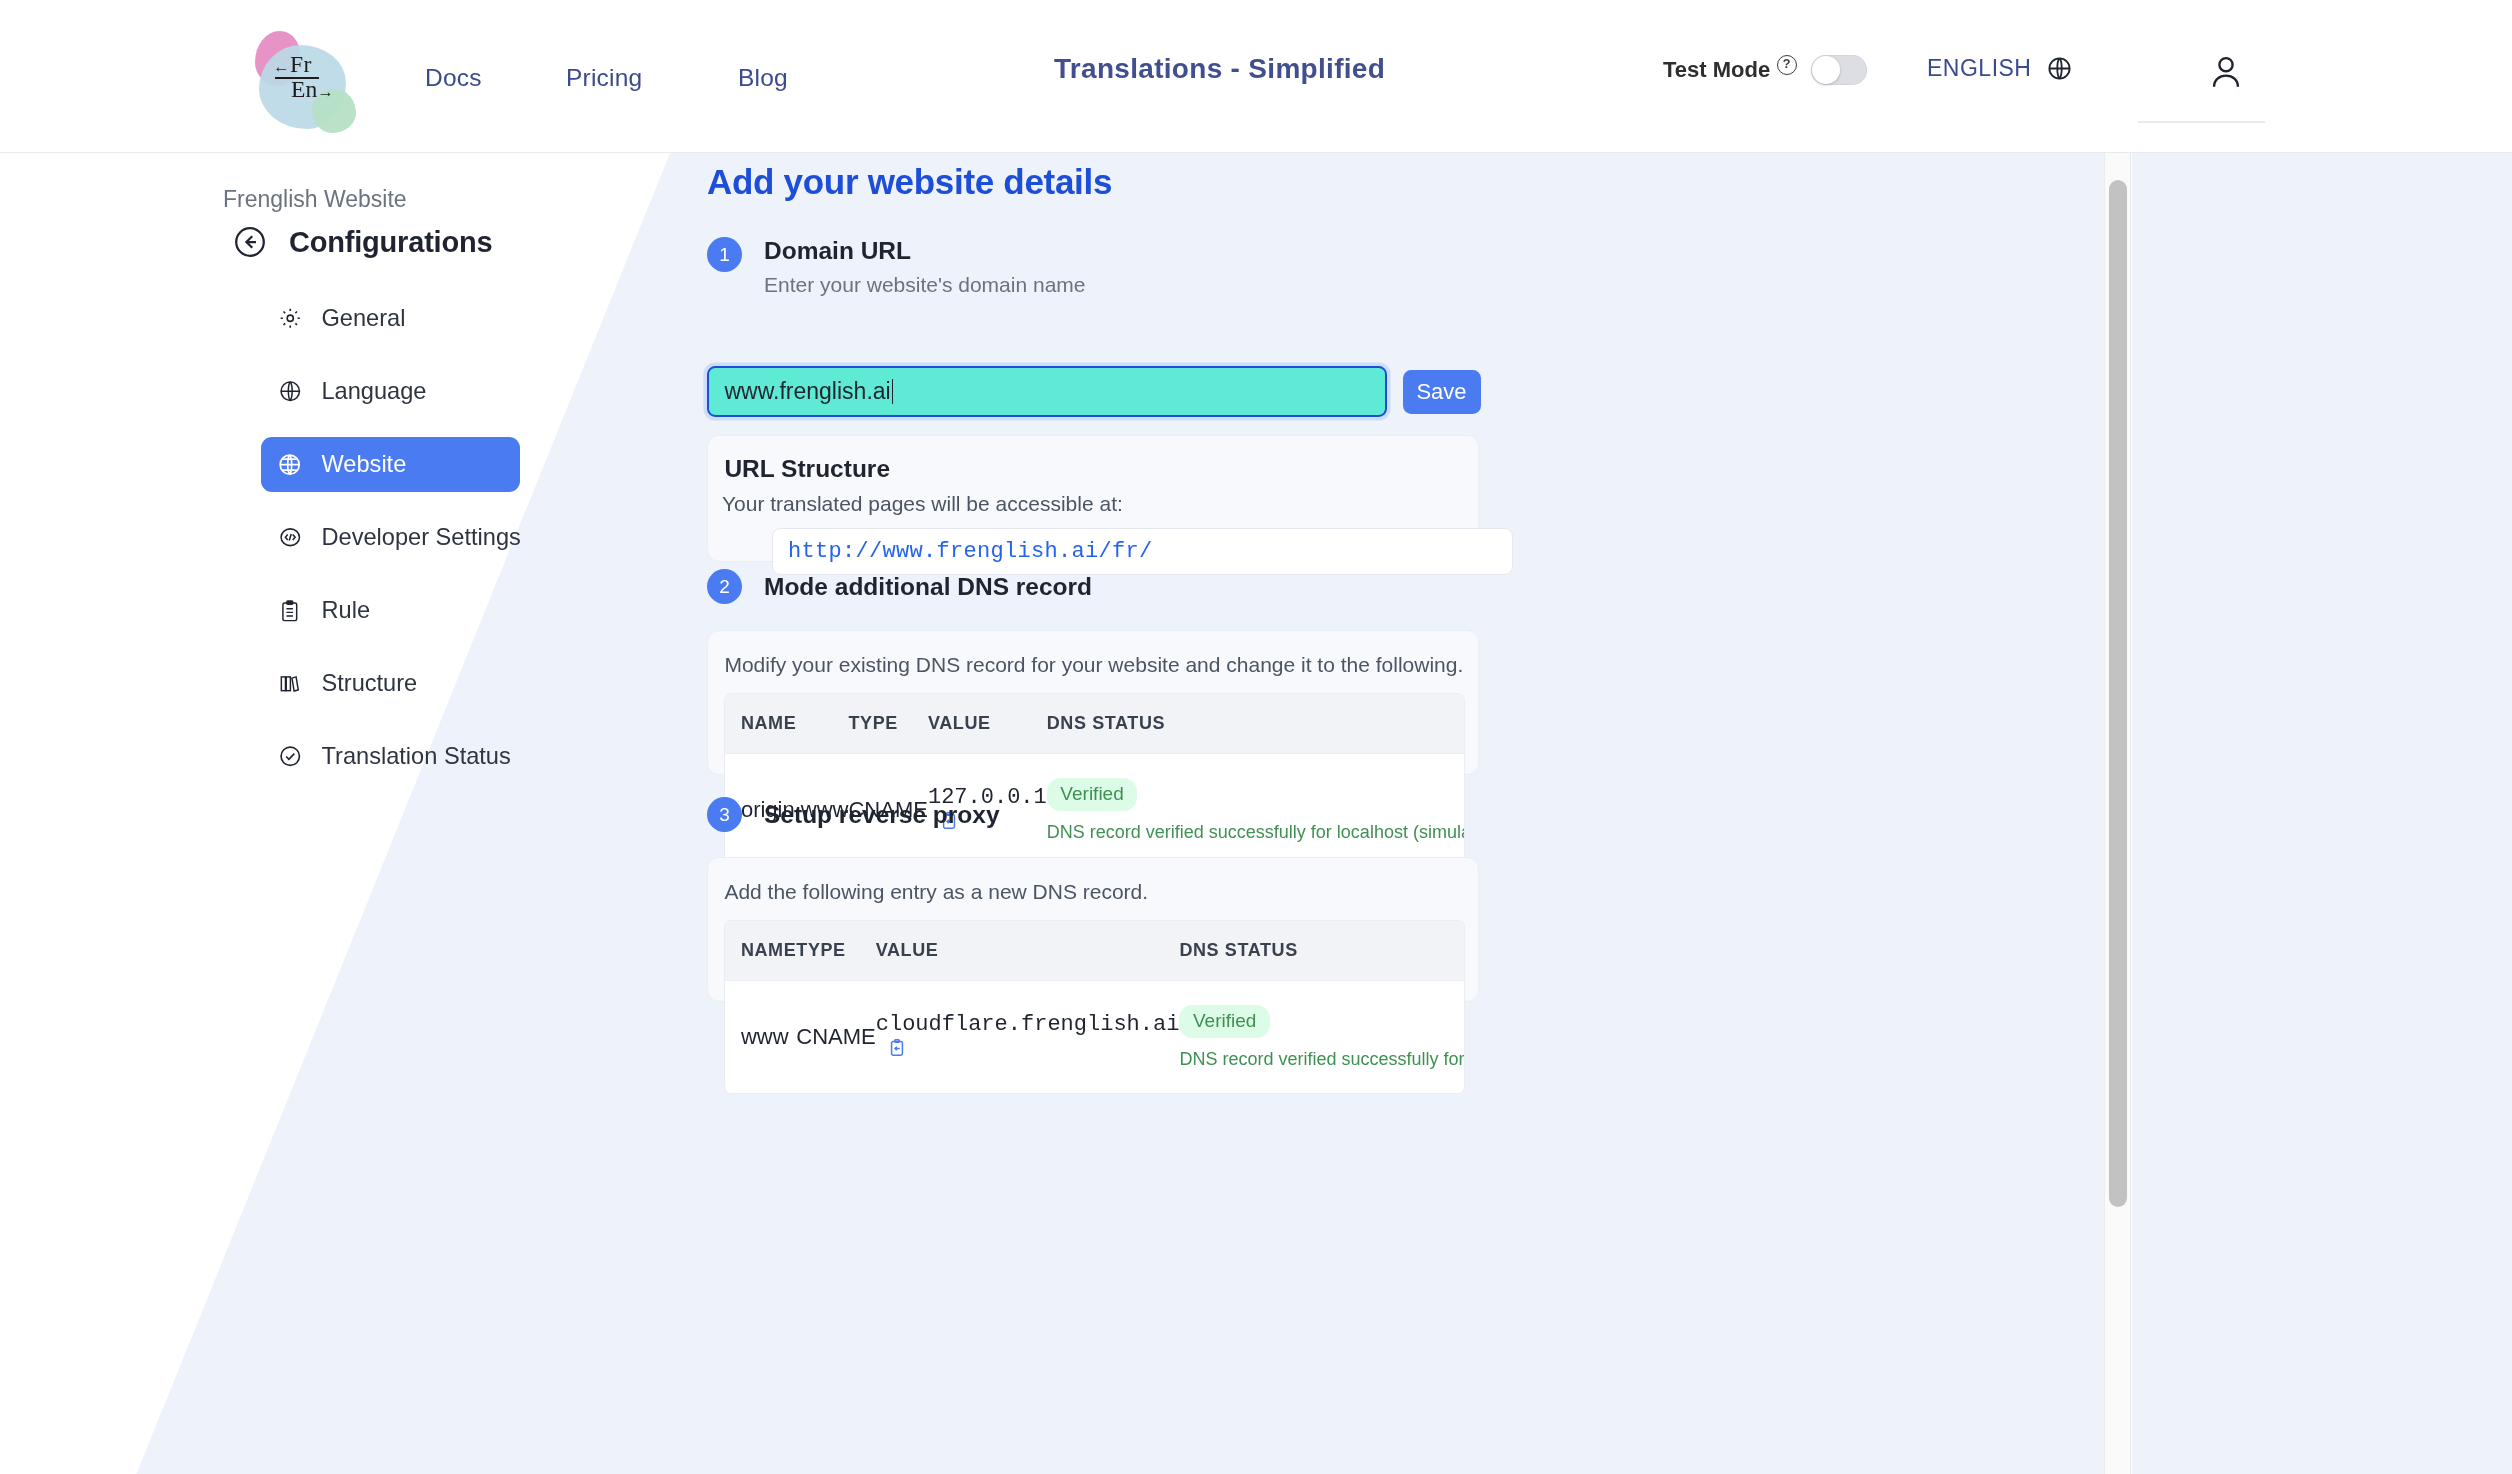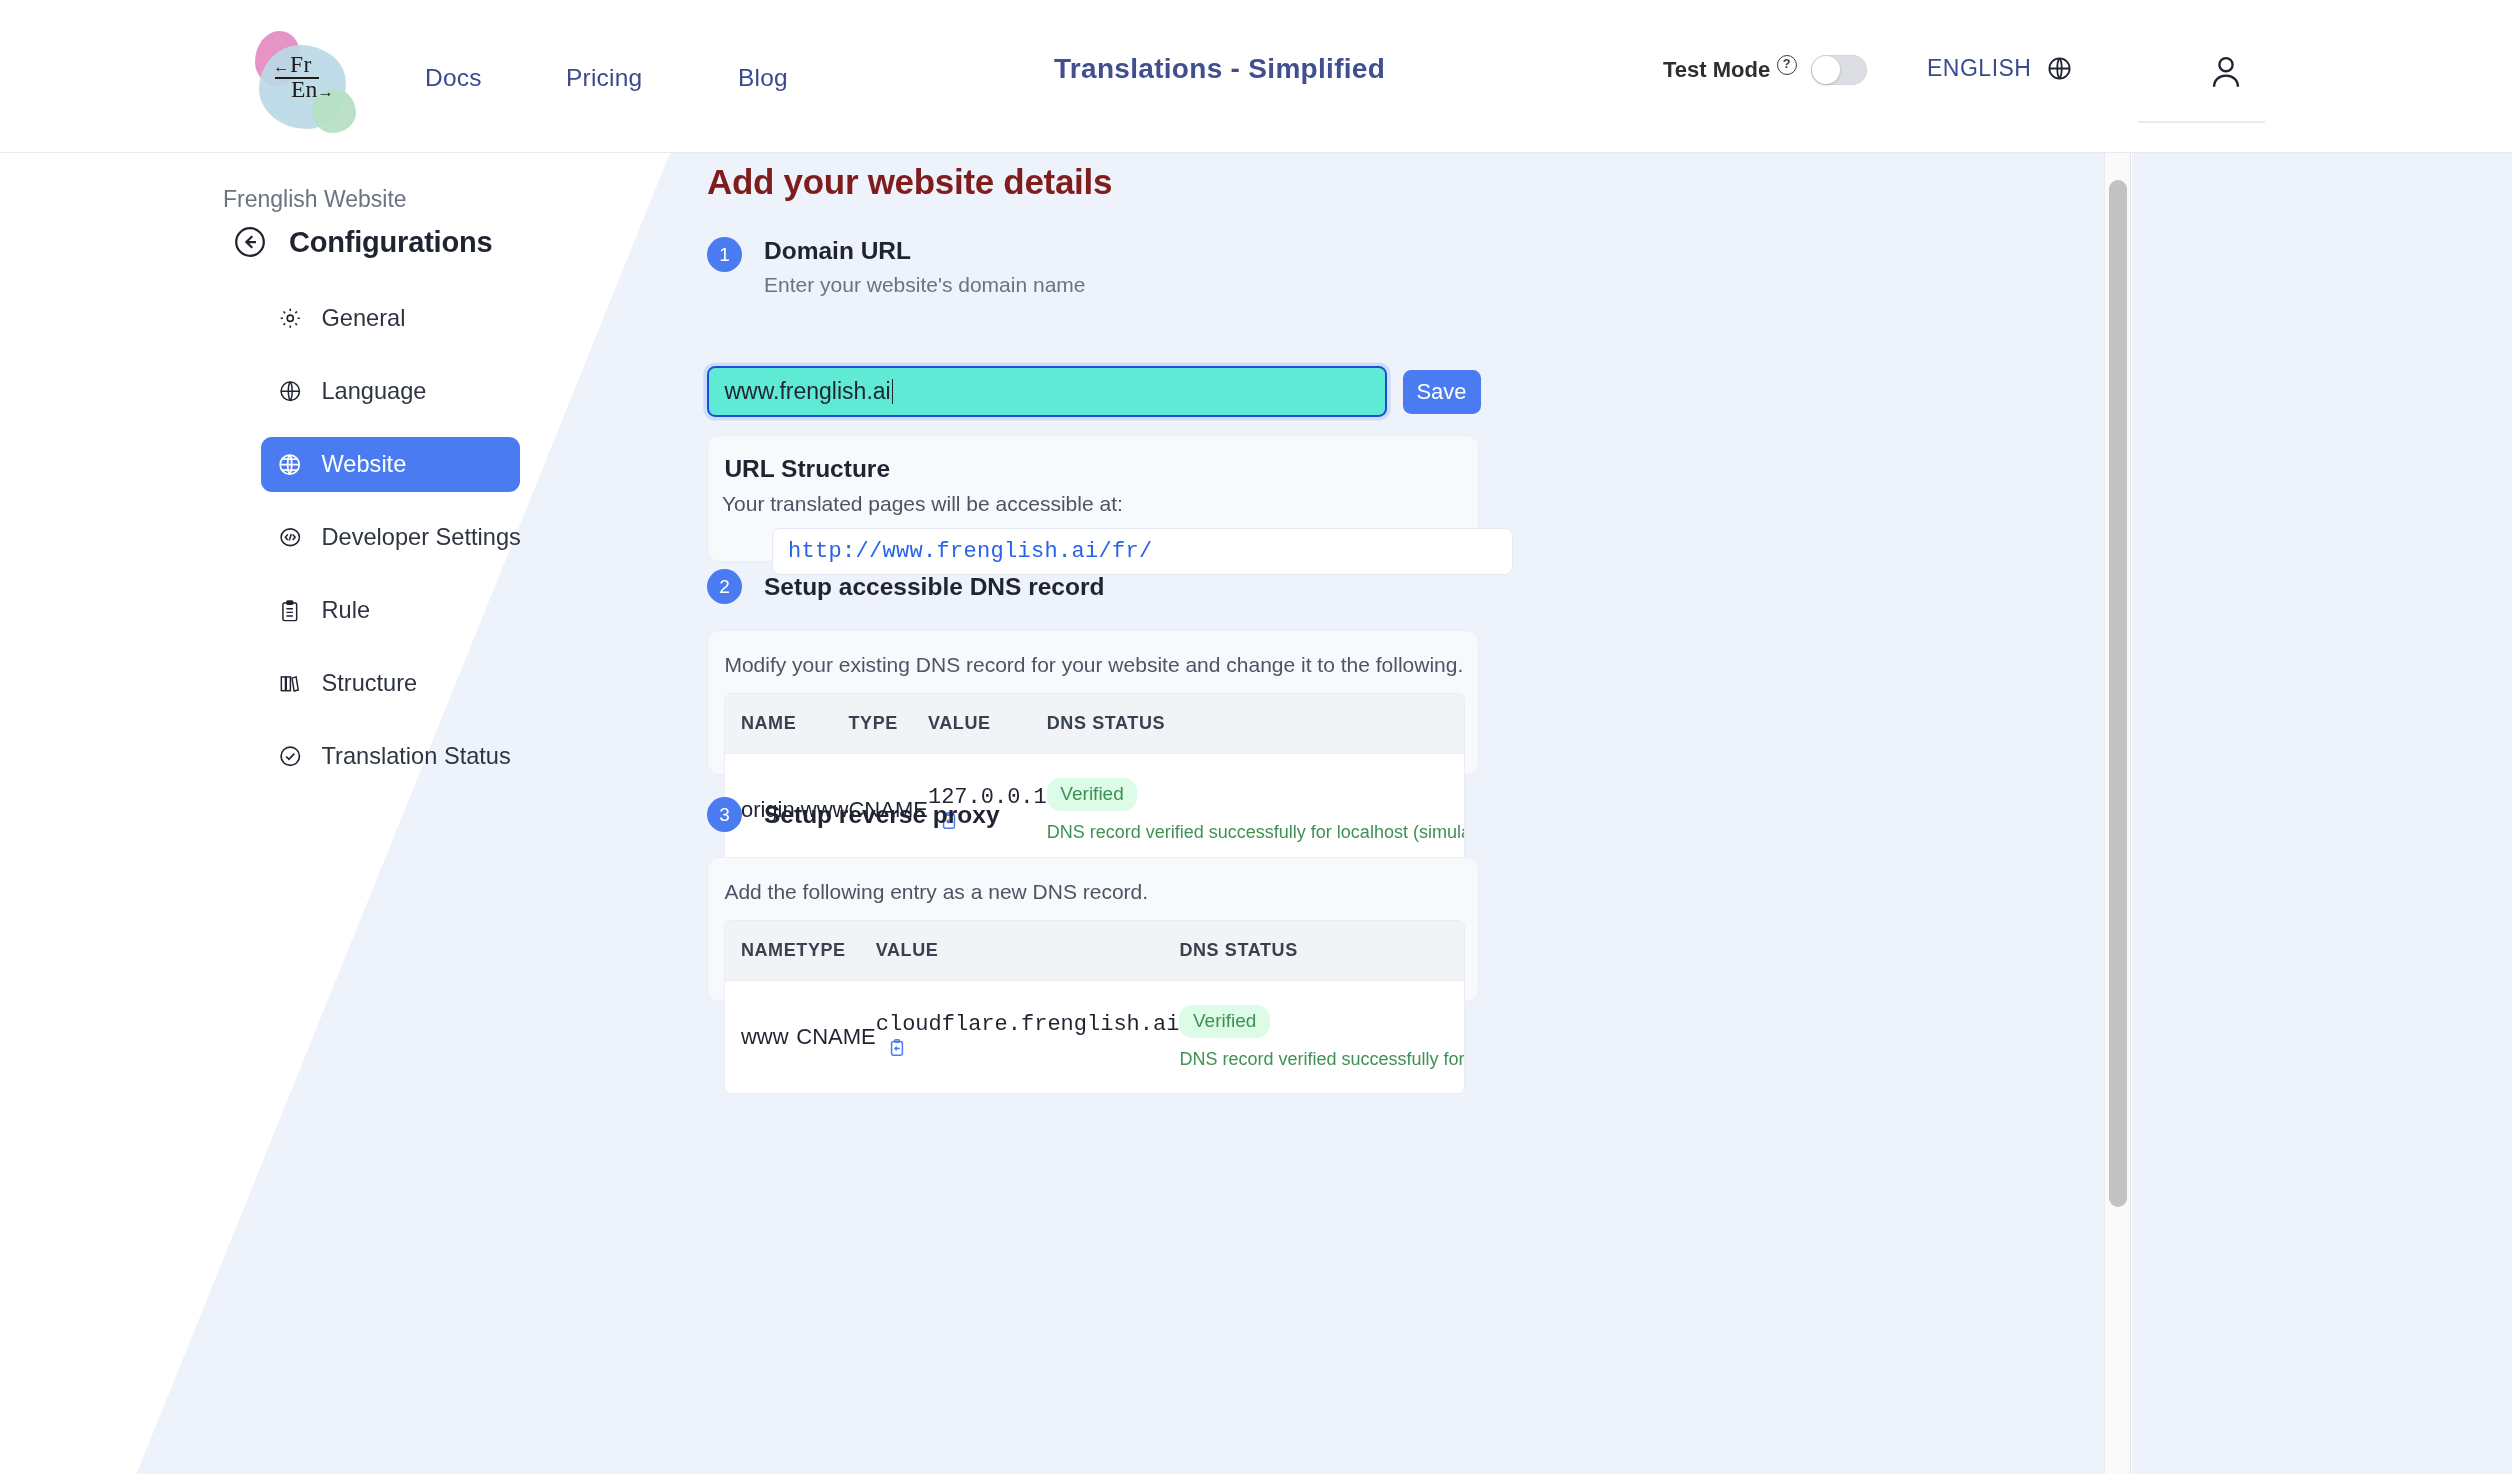--- a/index.html
+++ b/index.html
@@ -90,21 +90,21 @@
   .menu-item .mi-label{ margin-left:18px; font-size:23.6px; color:#2e3440; white-space:nowrap; }
   .menu-item.active .mi-label{ color:#ffffff; }
   .menu-item.active .mi-icon svg{ stroke:#ffffff; }
 
   
   .main{
     position:absolute; left:670px; top:153px; width:1442px; height:1322px;
     background:#eef2fb; overflow:hidden;
   }
   .main-inner{ position:absolute; left:0; top:0; width:1442px; }
-  .page-title{ position:absolute; left:37px; top:9px; font-size:35px; font-weight:bold; color:#7f1d1d; letter-spacing:-0.3px;}
+  .page-title{ position:absolute; left:37px; top:9px; font-size:35px; font-weight:bold; color:#1d4ed8; letter-spacing:-0.3px;}
 
   .step-row{ position:absolute; display:flex; align-items:flex-start; }
   .step-badge{
     width:35px; height:35px; border-radius:50%; background:#4a7bf0; color:#fff;
     font-size:19px; display:flex; align-items:center; justify-content:center; flex:0 0 35px;
     font-weight:500;
   }
   .step-texts{ margin-left:22px; }
   .step-title{ font-size:24.5px; font-weight:bold; color:#1f2430; }
   .step-sub{ margin-top:8.2px; font-size:21px; color:#6b7280; }
@@ -329,21 +329,21 @@
       <div class="card-title" style="position:absolute; left:16.4px; top:19px;">URL Structure</div>
       <div class="card-sub" style="position:absolute; left:14px; top:56px;">Your translated pages will be accessible at:</div>
       <div class="url-box" style="position:absolute; left:16.4px; top:92px; width:741px; height:47px;margin-left:48px;">
         <span class="url-text">http://www.frenglish.ai/fr/</span>
       </div>
     </div>
 
     <div class="step-row" style="left:37px; top:416px;">
       <div class="step-badge">2</div>
       <div class="step-texts">
-        <div class="step-title" style="line-height:35px;">Setup accessible DNS record</div>
+        <div class="step-title" style="line-height:35px;">Mode additional DNS record</div>
       </div>
     </div>
 
     <div class="card" style="left:37px; top:477px; width:772px; height:145px;">
       <div class="card-sub" style="position:absolute; left:16.4px; top:22px;">Modify your existing DNS record for your website and change it to the following.</div>
       <div style="position:absolute; left:16.4px; top:62px; width:741px; border:0.9px solid #ebedf2; border-radius:7.3px; overflow:hidden;">
         <table class="dns">
           <thead>
             <tr>
               <th style="width:136px; padding-left:15.5px;">NAME</th>

